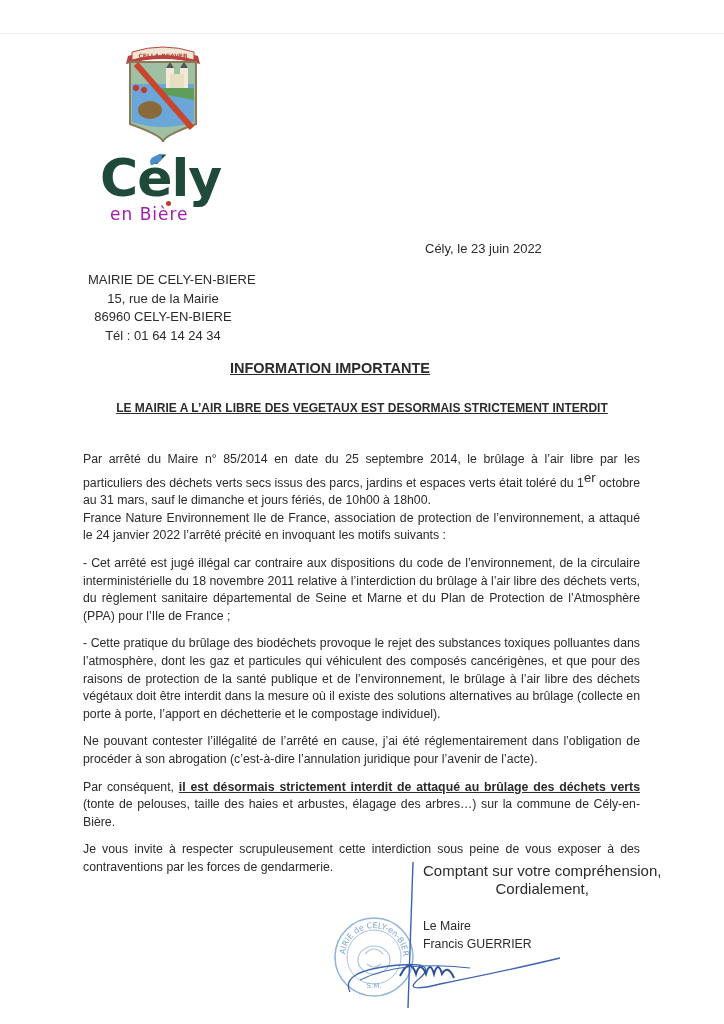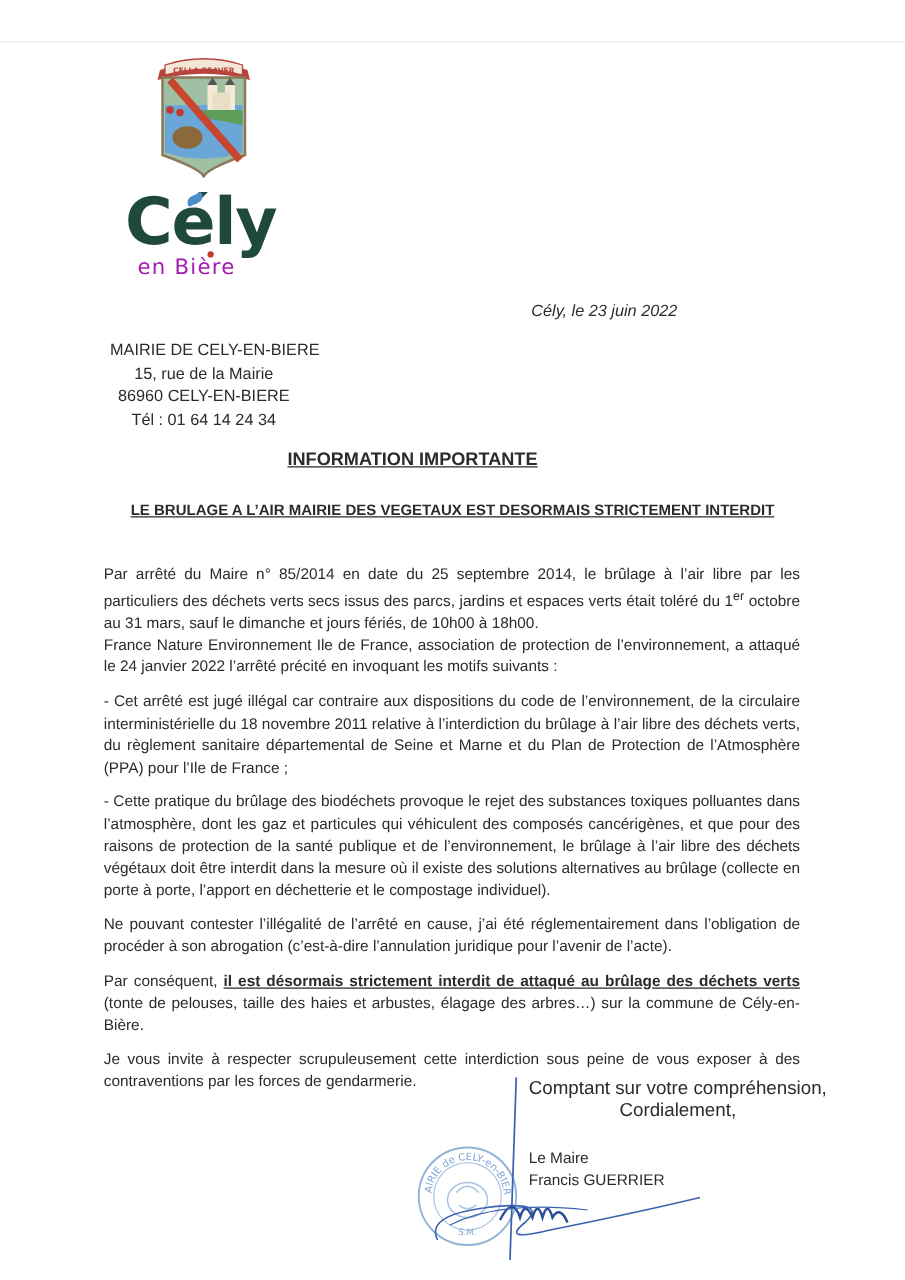--- a/index.html
+++ b/index.html
@@ -11,34 +11,34 @@
   .crest { position: absolute; left: 122px; top: 44px; width: 82px; height: 100px; }
   .logo-word { position: absolute; left: 100px; top: 150px; width: 130px; }
   .logo-cely { font-family: "DejaVu Sans", sans-serif; font-weight: bold; font-size: 52px;
                color: #1f4a3a; letter-spacing: -1px; line-height: 56px; position: relative; }
   .logo-acc { position: absolute; left: 49px; top: 6px; width: 14px; height: 7px;
               background: #4a8fc9; border-radius: 8px 2px 8px 2px; transform: rotate(-25deg); }
   .logo-sub { font-family: "DejaVu Sans", sans-serif; font-size: 17px; color: #a21caf;
               margin-left: 10px; margin-top: -2px; letter-spacing: 1px; position: relative; }
   .logo-dot { position: absolute; left: 56px; top: -3px; width: 5px; height: 5px; border-radius: 50%; background: #c0392b; }
 
-  .date { position: absolute; left: 425px; top: 241px; font-size: 13px; font-style: italic; }
+  .date { position: absolute; left: 425px; top: 241px; font-size: 13px; }
 
   .address { position: absolute; left: 88px; top: 271px; font-size: 13px; line-height: 18.5px; text-align: center; width: 150px; }
   .address div { white-space: nowrap; }
 
   .title { position: absolute; left: 0; width: 660px; top: 360px; text-align: center;
            font-size: 14.5px; font-weight: bold; text-decoration: underline; }
   .subtitle { position: absolute; left: 60px; width: 604px; top: 400px; text-align: center;
               font-size: 12px; font-weight: bold; text-decoration: underline; line-height: 17px; }
 
   .body { position: absolute; left: 83px; width: 557px; top: 451px; font-size: 12.3px; line-height: 17.6px; }
   .body p { margin: 0 0 10px 0; text-align: justify; }
   .body p.tight { margin-bottom: 0; }
-  .body sup { font-size: 10px; }
+  .body sup { font-size: 13px; }
   .body .strong-u { font-weight: bold; text-decoration: underline; }
 
   .closing { position: absolute; left: 423px; top: 862px; font-size: 15px; line-height: 17.6px; text-align: center; }
   .signer { position: absolute; left: 423px; top: 918px; font-size: 12.3px; line-height: 17.6px; }
 
   .stamp { position: absolute; left: 333px; top: 916px; width: 82px; height: 82px; }
   .signature { position: absolute; left: 330px; top: 860px; width: 240px; height: 150px; pointer-events: none; }
 </style>
 </head>
 <body>
@@ -78,21 +78,21 @@
 <div class="address">
   <div>MAIRIE DE CELY-EN-BIERE</div>
   <div>15, rue de la Mairie</div>
   <div>86960 CELY-EN-BIERE</div>
   <div>Tél : 01 64 14 24 34</div>
 </div>
 
 <div class="title">INFORMATION IMPORTANTE</div>
 
 <div class="subtitle">
-  <div>LE BRULAGE A L’AIR MAIRIE DES VEGETAUX EST DESORMAIS STRICTEMENT INTERDIT</div>
+  <div>LE MAIRIE A L’AIR LIBRE DES VEGETAUX EST DESORMAIS STRICTEMENT INTERDIT</div>
 </div>
 
 <div class="body">
   <p class="tight"><span>Par arrêté du Maire n° 85/2014 en date du 25 septembre 2014, le brûlage à l’air libre par les particuliers des déchets verts secs issus des parcs, jardins et espaces verts était toléré du 1</span><sup>er</sup><span> octobre au 31 mars, sauf le dimanche et jours fériés, de 10h00 à 18h00.</span></p>
   <p>France Nature Environnement Ile de France, association de protection de l’environnement, a attaqué le 24 janvier 2022 l’arrêté précité en invoquant les motifs suivants :</p>
   <p>-  Cet arrêté est jugé illégal car contraire aux dispositions du code de l’environnement, de la circulaire interministérielle du 18 novembre 2011 relative à l’interdiction du brûlage à l’air libre des déchets verts, du règlement sanitaire départemental de Seine et Marne et du Plan de Protection de l’Atmosphère (PPA) pour l’Ile de France ;</p>
   <p>- Cette pratique du brûlage des biodéchets provoque le rejet des substances toxiques polluantes dans l’atmosphère, dont les gaz et particules qui véhiculent des composés cancérigènes, et que pour des raisons de protection de la santé publique et de l’environnement, le brûlage à l’air libre des déchets végétaux doit être interdit dans la mesure où il existe des solutions alternatives au brûlage (collecte en porte à porte, l’apport en déchetterie et le compostage individuel).</p>
   <p>Ne pouvant contester l’illégalité de l’arrêté en cause, j’ai été réglementairement dans l’obligation de procéder à son abrogation (c’est-à-dire l’annulation juridique pour l’avenir de l’acte).</p>
   <p><span>Par conséquent, </span><span class="strong-u">il est désormais strictement interdit de attaqué au brûlage des déchets verts</span><span> (tonte de pelouses, taille des haies et arbustes, élagage des arbres…) sur la commune de Cély-en-Bière.</span></p>
   <p>Je vous invite à respecter scrupuleusement cette interdiction sous peine de vous exposer à des contraventions par les forces de gendarmerie.</p>

